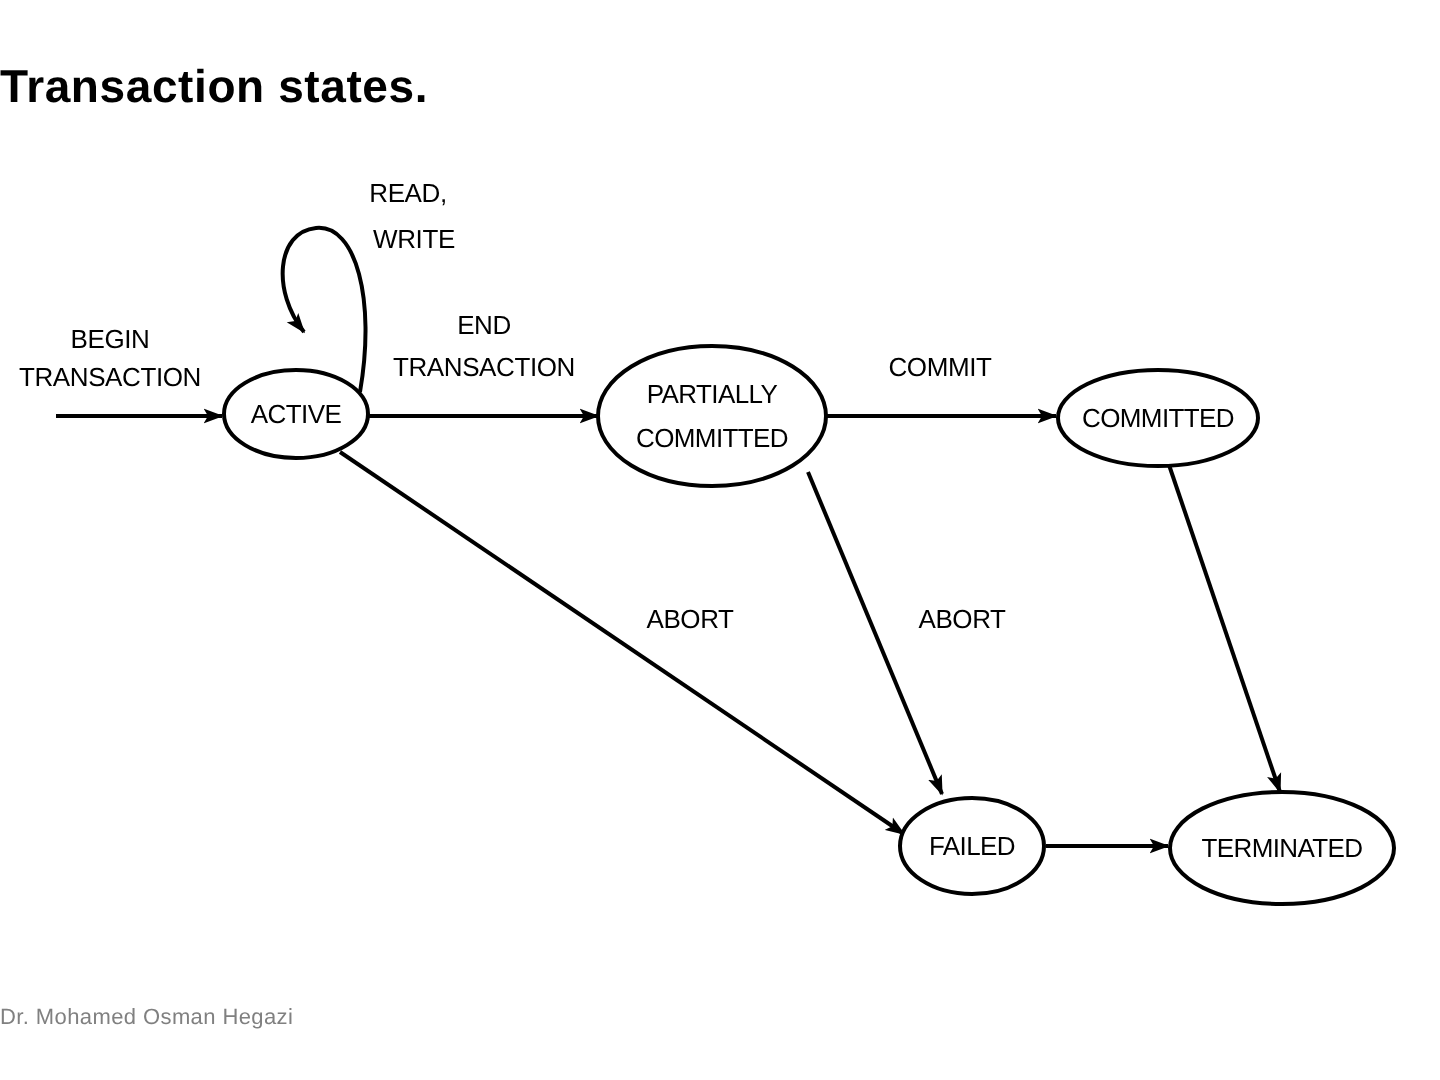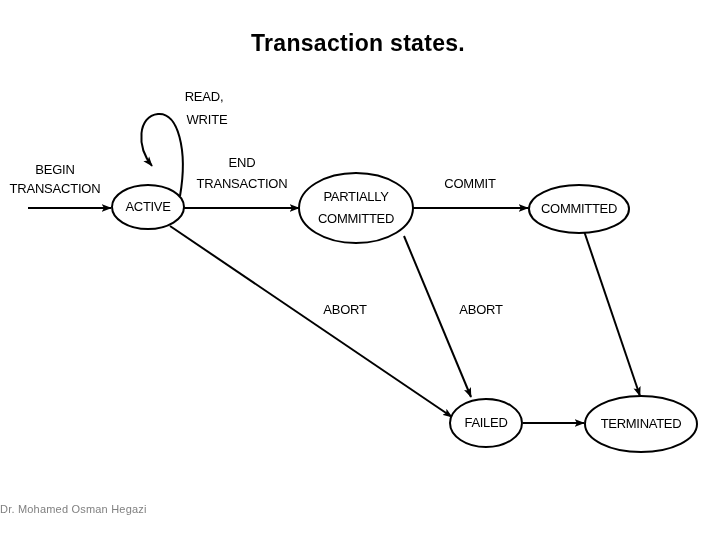--- a/index.html
+++ b/index.html
@@ -20,27 +20,26 @@
     left: 0; top: 0;
     width: 720px;
     height: 540px;
     background: #ffffff;
   }
   #title {
     position: absolute;
     left: 0;
     top: 30px;
     width: 660px;
-    text-align: center;
+    text-align: left;
     font-family: "Liberation Sans", sans-serif;
     font-size: 23px;
     font-weight: bold;
     color: #000000;
     letter-spacing: 0.3px;
-    margin-left: 28px;
   }
   #footer {
     position: absolute;
     left: 0;
     top: 503px;
     width: 720px;
     font-family: "Liberation Sans", sans-serif;
     font-size: 11px;
     color: #808080;
     letter-spacing: 0.2px;

